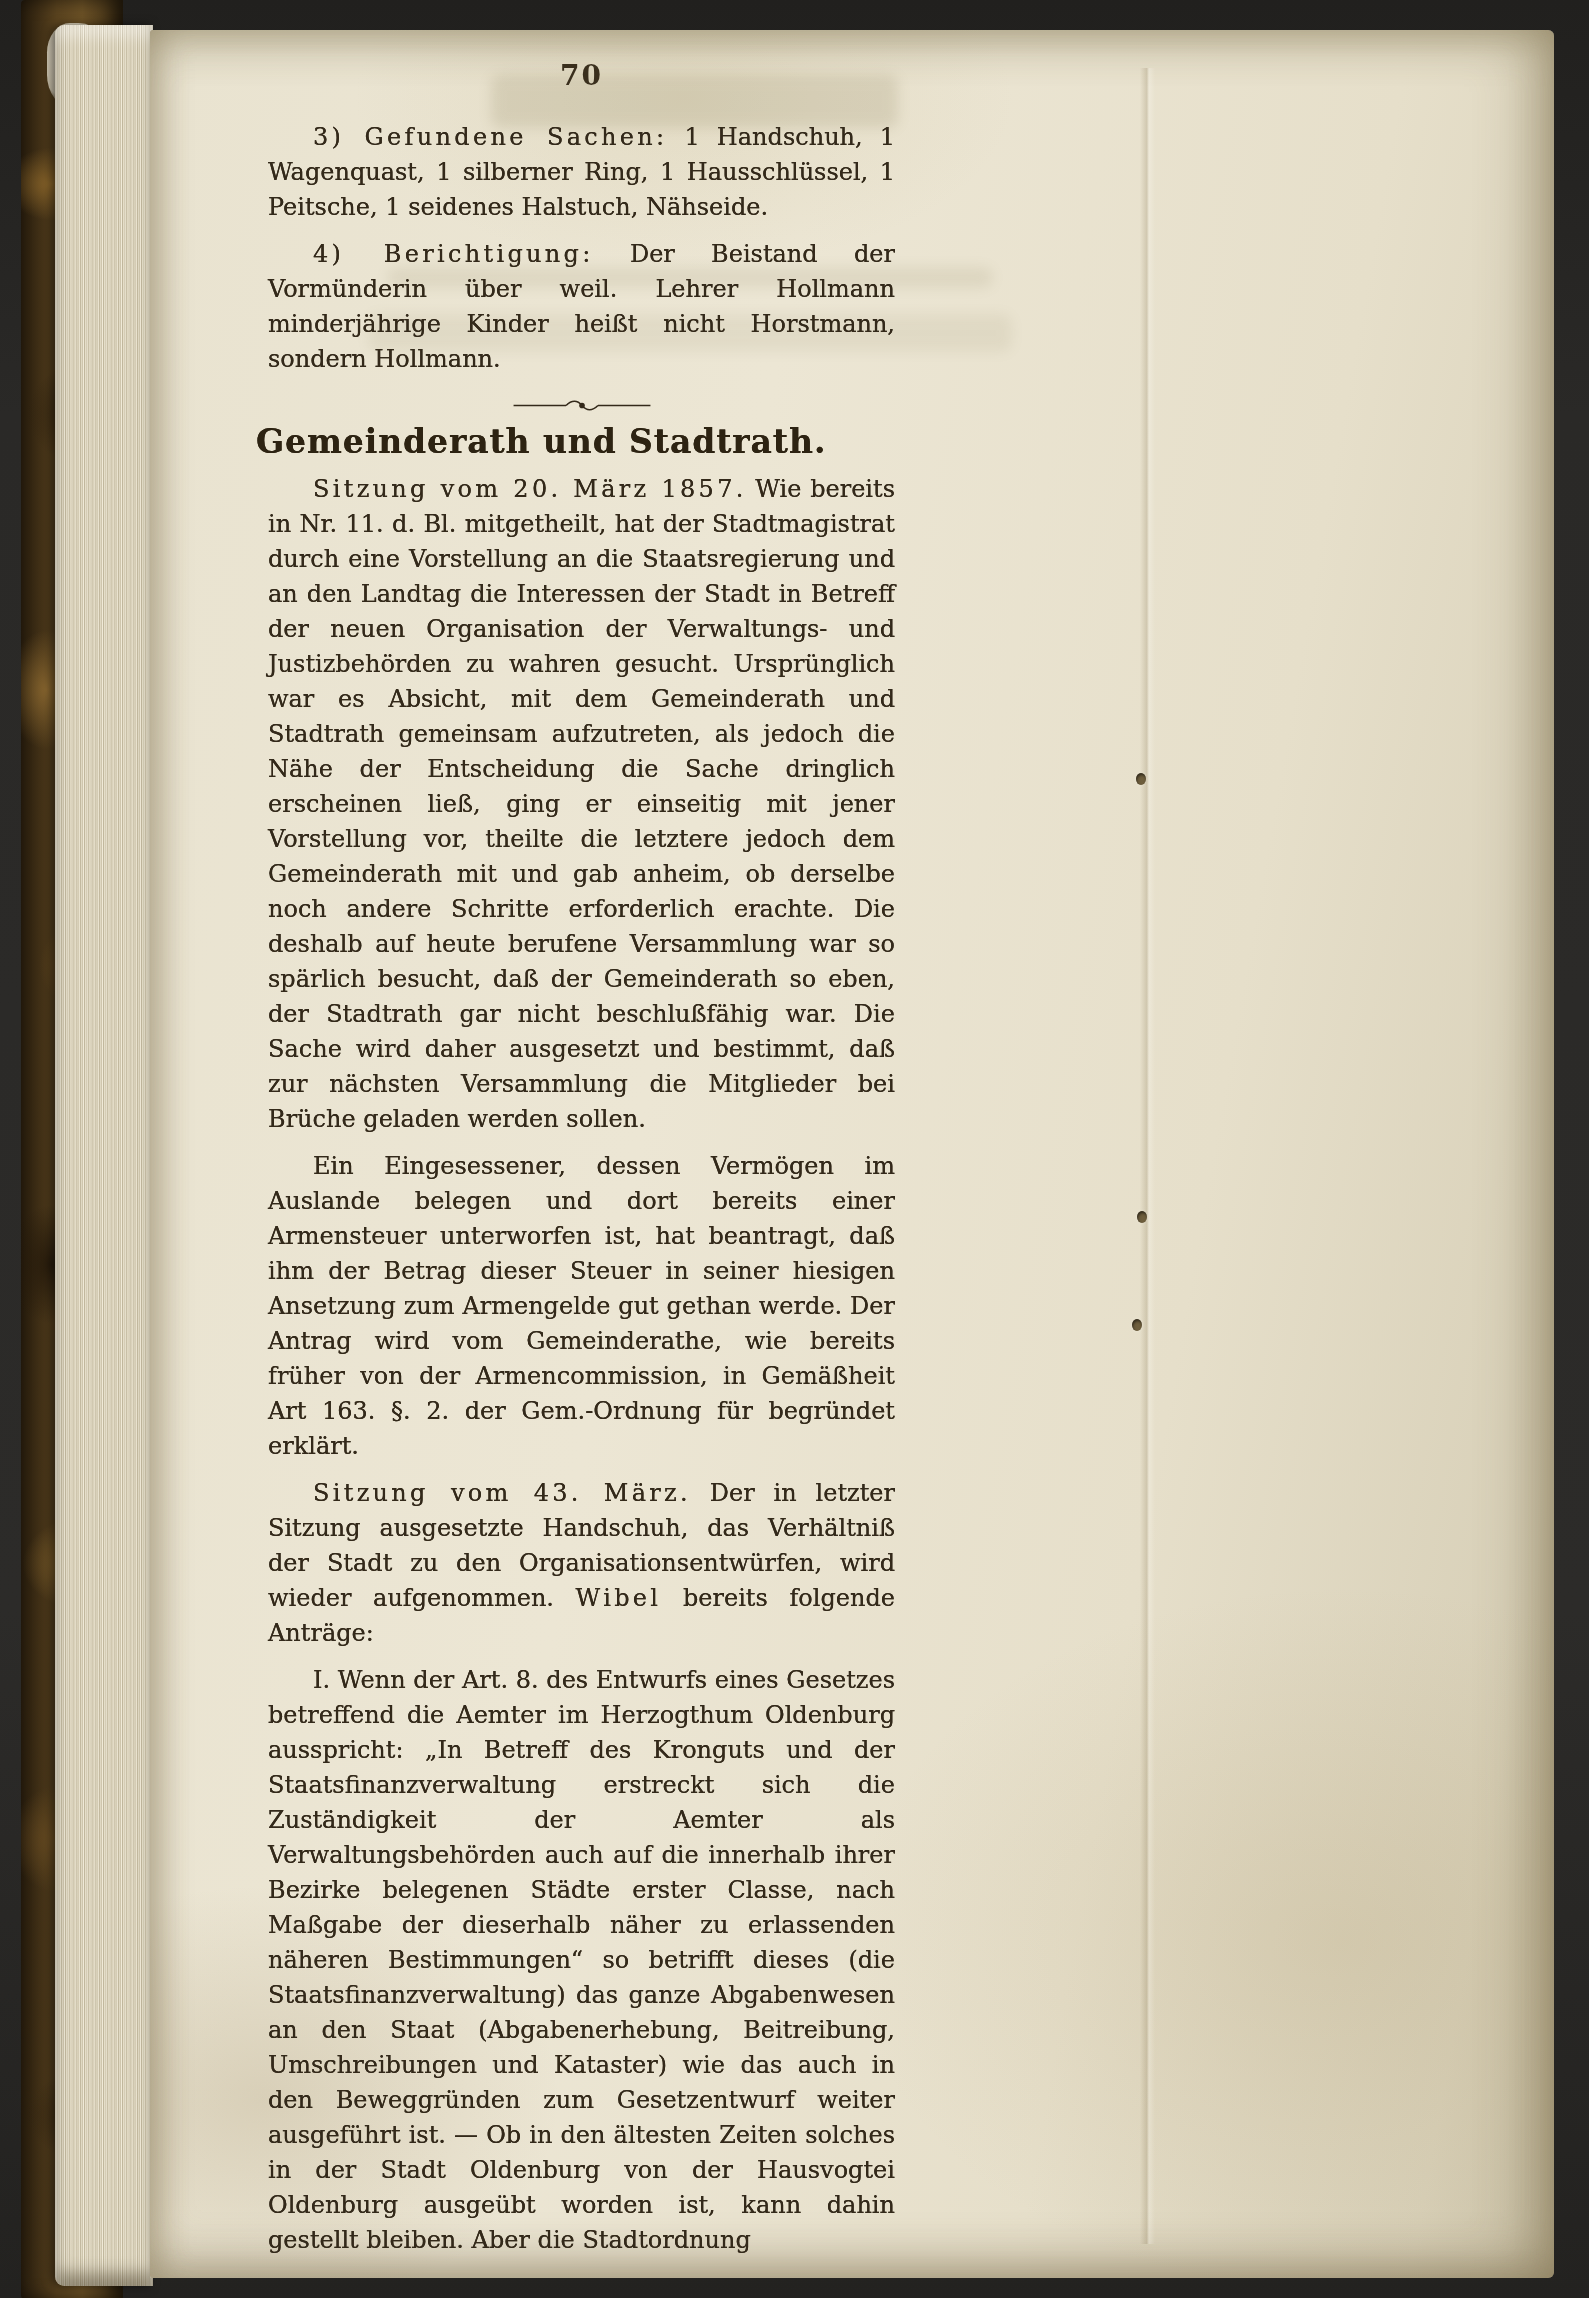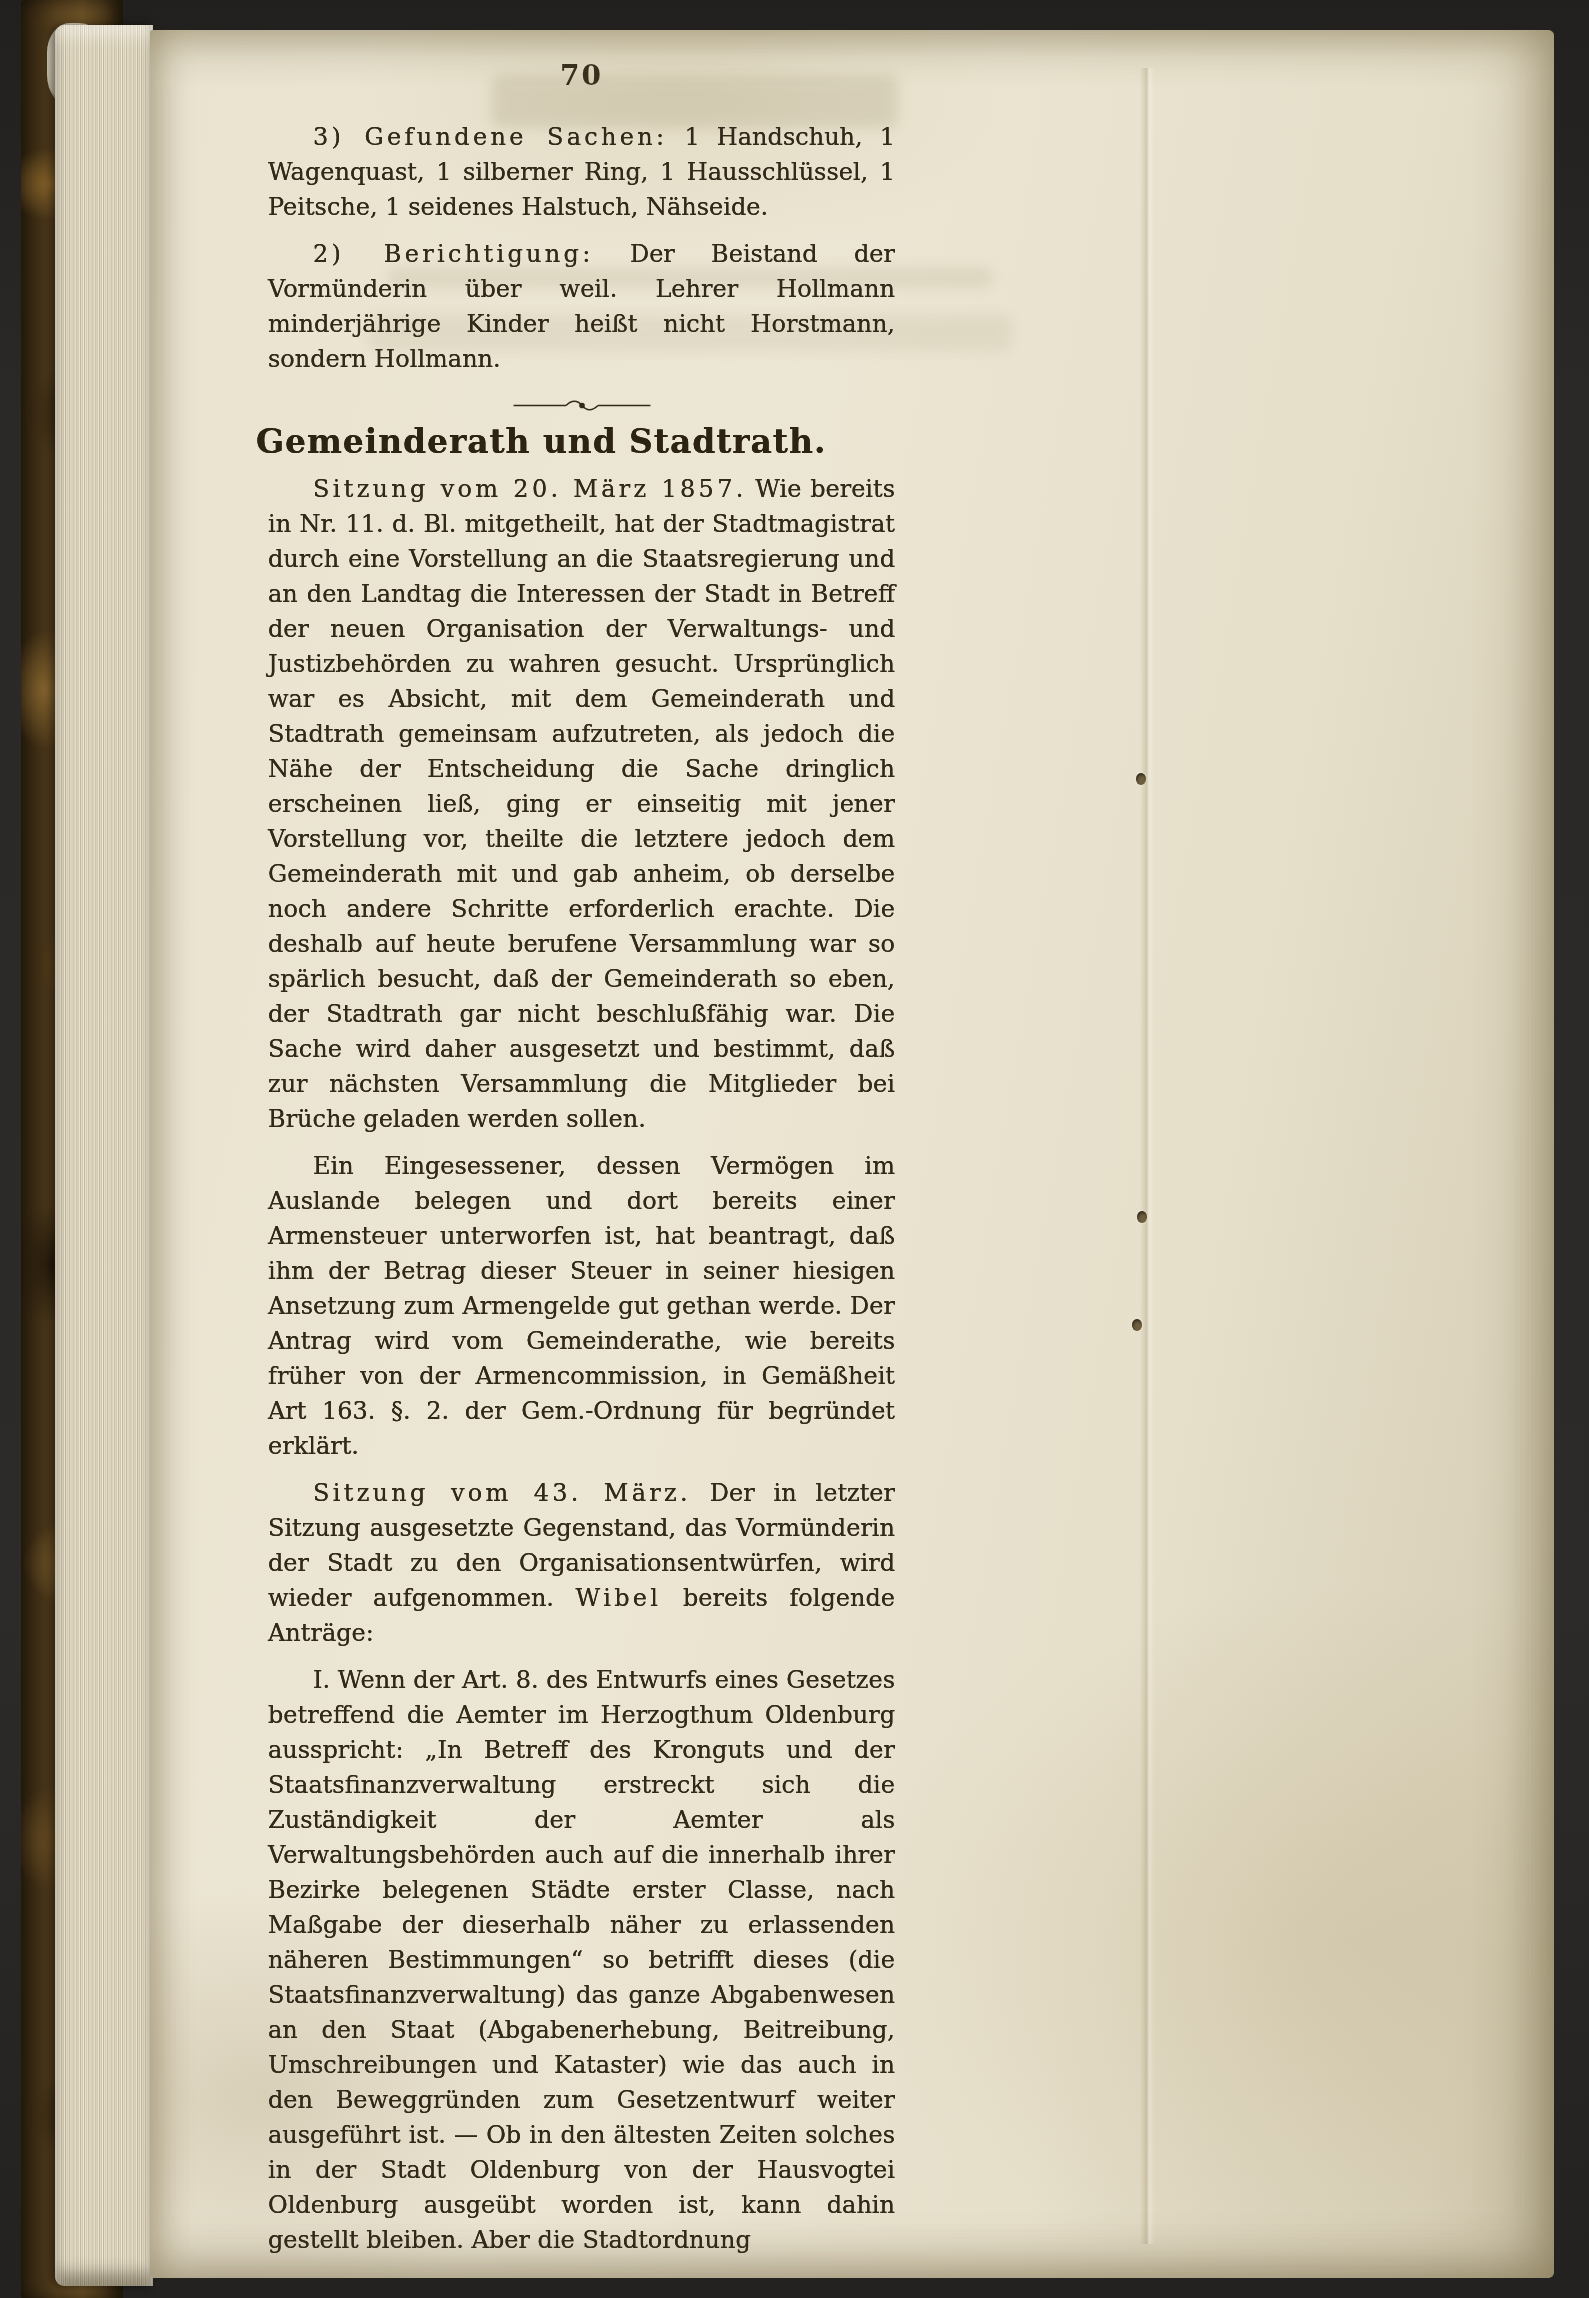--- a/index.html
+++ b/index.html
@@ -187,36 +187,36 @@
   <div class="hole h1"></div>
   <div class="hole h2"></div>
   <div class="hole h3"></div>
 
   <div class="print-area">
 
     <div class="pageno">70</div>
 
     <p class="para"><span class="sperr">3) Gefundene Sachen:</span> <span>1 Handschuh, 1 Wagenquast, 1 silberner Ring, 1 Hausschlüssel, 1 Peitsche, 1 seidenes Halstuch, Nähseide.</span></p>
 
-    <p class="para"><span class="sperr">2) Berichtigung:</span> <span>Der Beistand der Vormünderin über weil. Lehrer Hollmann minderjährige Kinder heißt nicht Horstmann, sondern Hollmann.</span></p>
+    <p class="para"><span class="sperr">4) Berichtigung:</span> <span>Der Beistand der Vormünderin über weil. Lehrer Hollmann minderjährige Kinder heißt nicht Horstmann, sondern Hollmann.</span></p>
 
     <div class="divider">
       <svg width="142" height="15" viewBox="0 0 150 16">
         <path d="M2 8 H58" stroke="#33291a" stroke-width="1.6" fill="none"></path>
         <path d="M92 8 H148" stroke="#33291a" stroke-width="1.6" fill="none"></path>
         <path d="M58 8 C64 2, 70 2, 75 8 C80 14, 86 14, 92 8" stroke="#33291a" stroke-width="1.6" fill="none"></path>
         <circle cx="75" cy="8" r="3" fill="#33291a"></circle>
       </svg>
     </div>
 
     <h1 class="heading">Gemeinderath und Stadtrath.</h1>
 
     <p class="para"><span class="sperr">Sitzung vom 20. März 1857.</span> <span>Wie bereits in Nr. 11. d. Bl. mitgetheilt, hat der Stadtmagistrat durch eine Vorstellung an die Staatsregierung und an den Landtag die Interessen der Stadt in Betreff der neuen Organisation der Verwaltungs- und Justizbehörden zu wahren gesucht. Ursprünglich war es Absicht, mit dem Gemeinderath und Stadtrath gemeinsam aufzutreten, als jedoch die Nähe der Entscheidung die Sache dringlich erscheinen ließ, ging er einseitig mit jener Vorstellung vor, theilte die letztere jedoch dem Gemeinderath mit und gab anheim, ob derselbe noch andere Schritte erforderlich erachte. Die deshalb auf heute berufene Versammlung war so spärlich besucht, daß der Gemeinderath so eben, der Stadtrath gar nicht beschlußfähig war. Die Sache wird daher ausgesetzt und bestimmt, daß zur nächsten Versammlung die Mitglieder bei Brüche geladen werden sollen.</span></p>
 
     <p class="para">Ein Eingesessener, dessen Vermögen im Auslande belegen und dort bereits einer Armensteuer unterworfen ist, hat beantragt, daß ihm der Betrag dieser Steuer in seiner hiesigen Ansetzung zum Armengelde gut gethan werde. Der Antrag wird vom Gemeinderathe, wie bereits früher von der Armencommission, in Gemäßheit Art 163. §. 2. der Gem.-Ordnung für begründet erklärt.</p>
 
-    <p class="para"><span class="sperr">Sitzung vom 43. März.</span> <span>Der in letzter Sitzung ausgesetzte Gegenstand, das Vormünderin der Stadt zu den Organisationsentwürfen, wird wieder aufgenommen.</span> <span class="name">Wibel</span> <span>bereits folgende Anträge:</span></p>
+    <p class="para"><span class="sperr">Sitzung vom 43. März.</span> <span>Der in letzter Sitzung ausgesetzte Handschuh, das Verhältniß der Stadt zu den Organisationsentwürfen, wird wieder aufgenommen.</span> <span class="name">Wibel</span> <span>bereits folgende Anträge:</span></p>
 
     <p class="para">I. Wenn der Art. 8. des Entwurfs eines Gesetzes betreffend die Aemter im Herzogthum Oldenburg ausspricht: „In Betreff des Kronguts und der Staatsfinanzverwaltung erstreckt sich die Zuständigkeit der Aemter als Verwaltungsbehörden auch auf die innerhalb ihrer Bezirke belegenen Städte erster Classe, nach Maßgabe der dieserhalb näher zu erlassenden näheren Bestimmungen“ so betrifft dieses (die Staatsfinanzverwaltung) das ganze Abgabenwesen an den Staat (Abgabenerhebung, Beitreibung, Umschreibungen und Kataster) wie das auch in den Beweggründen zum Gesetzentwurf weiter ausgeführt ist. — Ob in den ältesten Zeiten solches in der Stadt Oldenburg von der Hausvogtei Oldenburg ausgeübt worden ist, kann dahin gestellt bleiben. Aber die Stadtordnung</p>
 
   </div>
 </div>
 
 
 </body></html>

